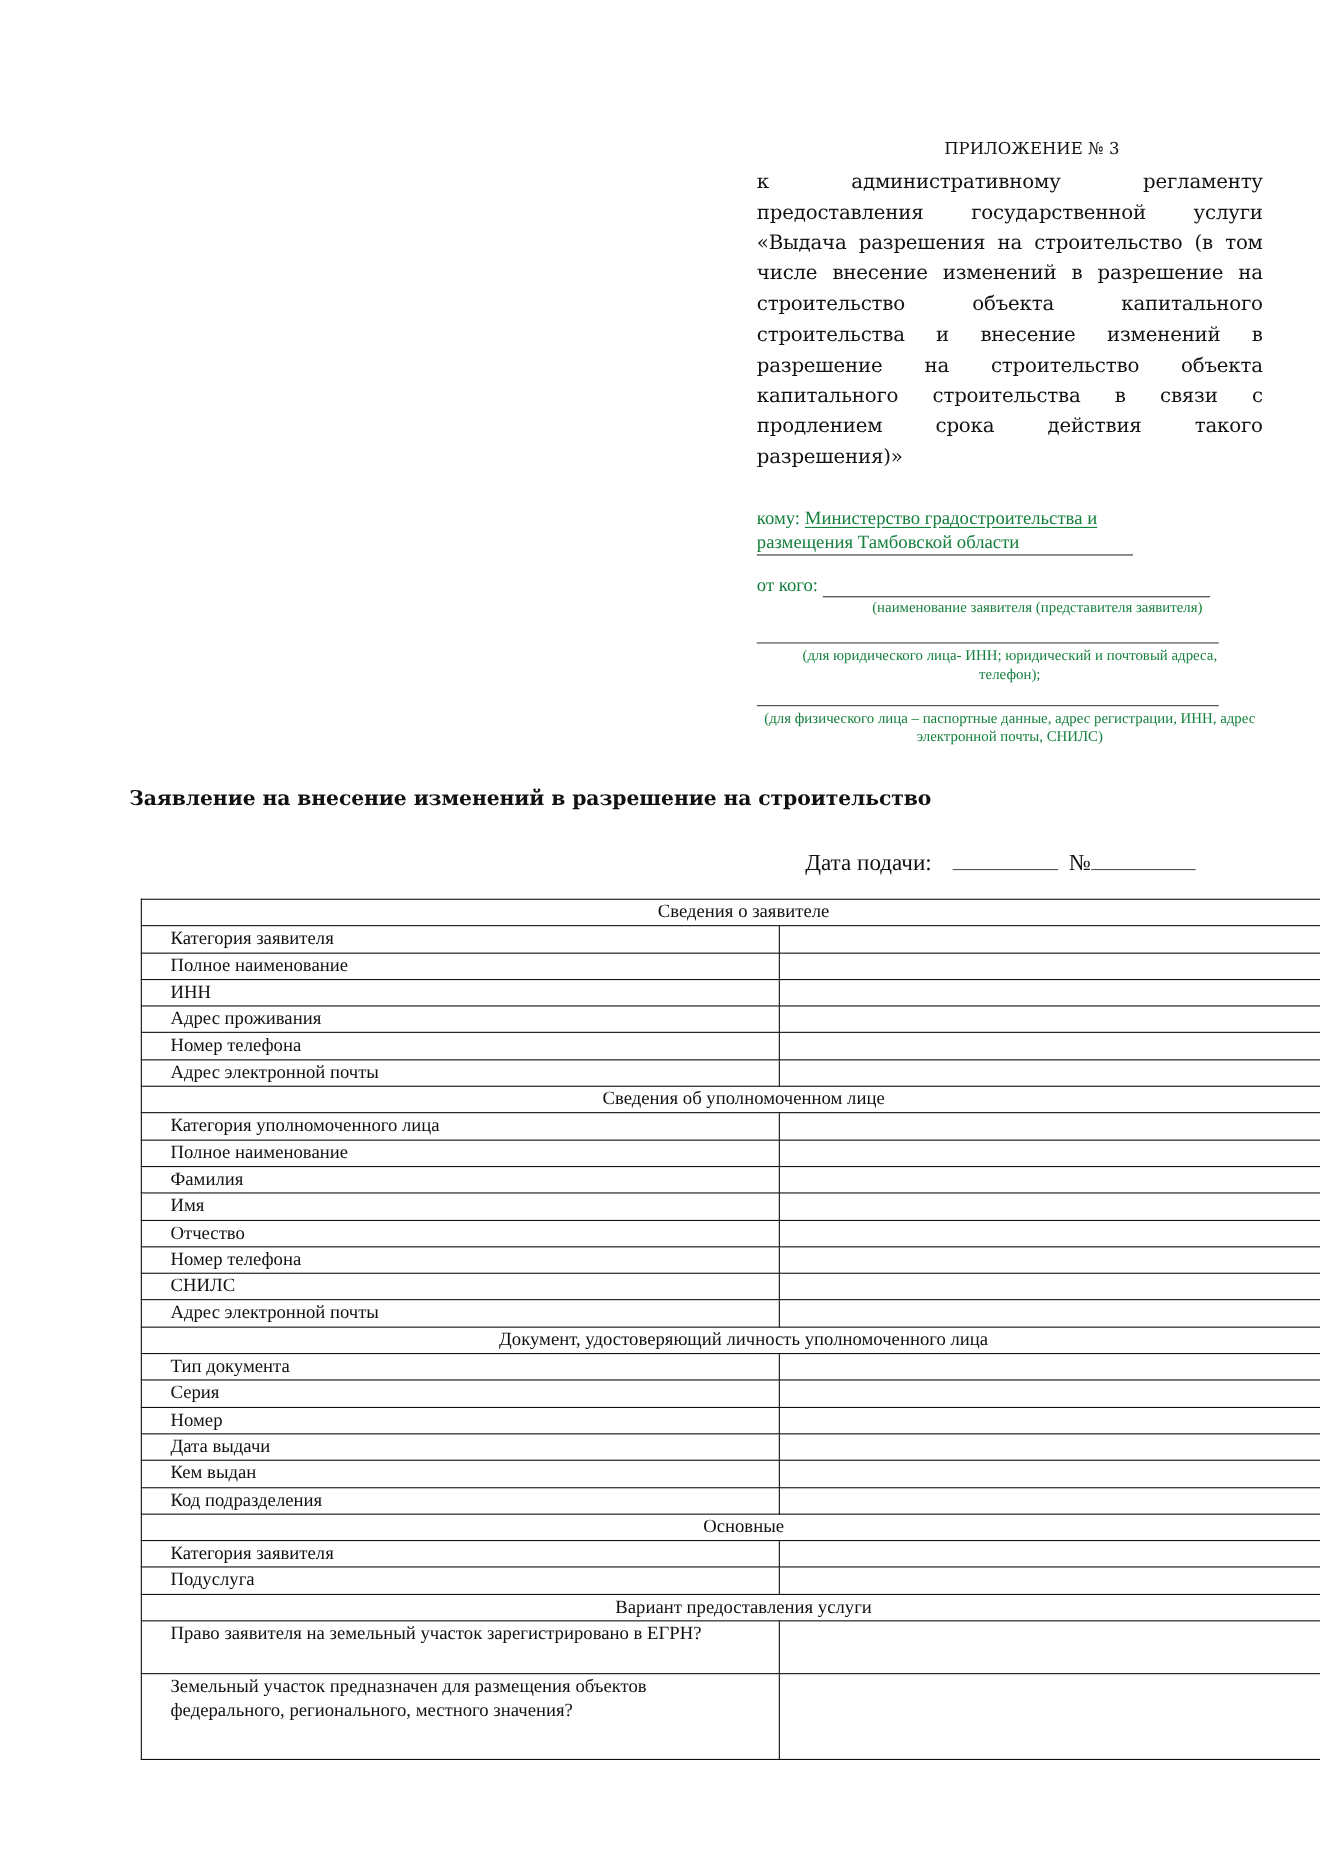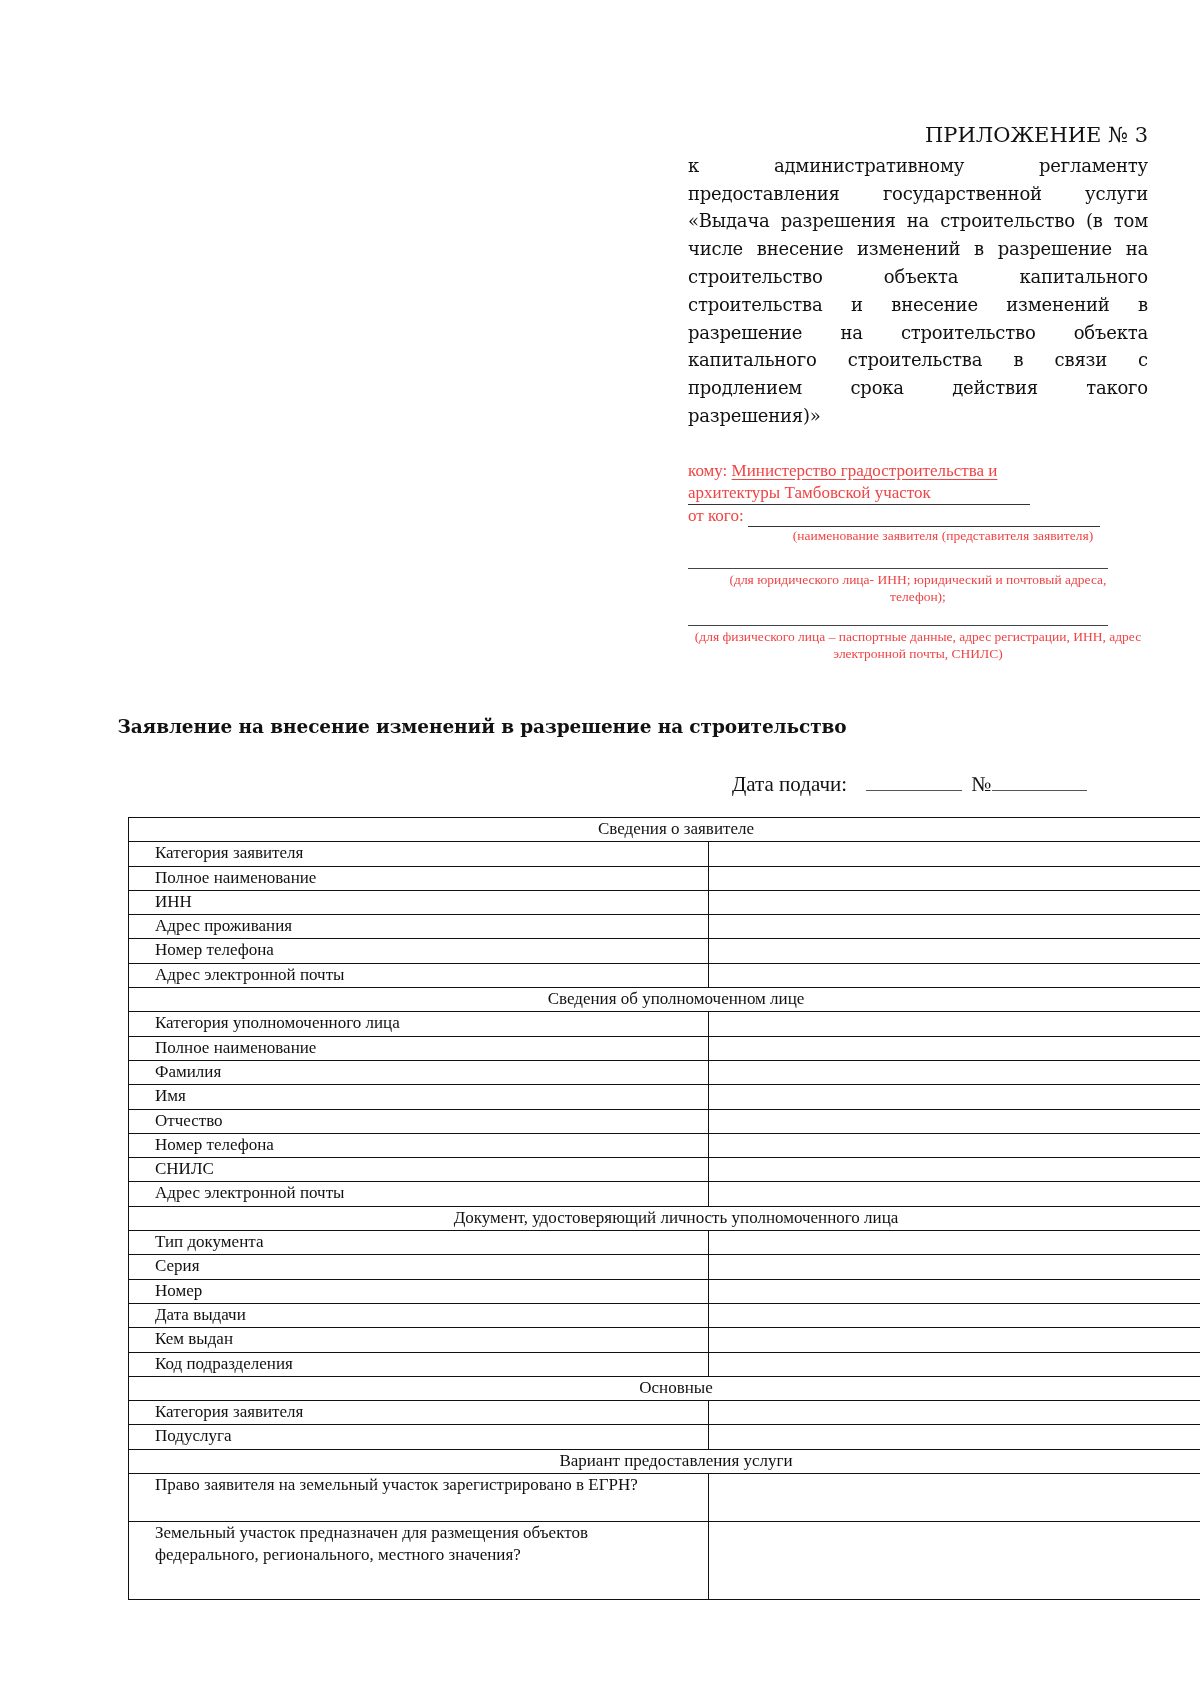--- a/index.html
+++ b/index.html
@@ -2,31 +2,31 @@
 <html><head>
 <meta charset="utf-8">
 <style>
   html, body { margin: 0; padding: 0; background: #ffffff; }
   body { width: 1200px; height: 1695px; position: relative; overflow: hidden; color: #111; }
 
   .appendix {
     position: absolute; left: 688px; top: 122px; width: 460px;
     font-family: "DejaVu Serif", serif; font-size: 18px; line-height: 27.8px;
   }
-  .appendix .title { text-align: right; font-size: 21px; padding-left: 40px; margin-bottom: 2px; }
+  .appendix .title { text-align: center; font-size: 15px; padding-left: 40px; margin-bottom: 2px; }
   .appendix .body { text-align: justify; text-align-last: left; letter-spacing: -0.2px; }
 
   .addr {
     position: absolute; left: 688px; top: 460px; width: 460px;
-    font-family: "Liberation Serif", serif; font-size: 17px; color: #ef4444;
+    font-family: "Liberation Serif", serif; font-size: 17px; color: #15803d;
   }
   .addr .kom { line-height: 22px; }
   .addr .kom .u { text-decoration: underline; text-underline-offset: 3px; }
   .addr .uline { display: inline-block; border-bottom: 1px solid #333; vertical-align: bottom; }
-  .addr .ot { line-height: 22px; margin-top: 0px; }
+  .addr .ot { line-height: 22px; margin-top: 16px; }
   .addr .small { font-size: 13.5px; text-align: center; line-height: 17px; }
   .addr .blank { border-bottom: 1px solid #444; height: 14px; width: 420px; }
 
   .form-title {
     position: absolute; left: 0; width: 964px; top: 716px; text-align: center;
     font-family: "DejaVu Serif", serif; font-weight: bold; font-size: 18.5px; letter-spacing: -0.1px;
   }
   .date-line {
     position: absolute; left: 732px; top: 772px; font-family: "Liberation Serif", serif; font-size: 21px;
     white-space: nowrap;
@@ -51,21 +51,21 @@
 
 <div class="appendix">
   <div class="title">ПРИЛОЖЕНИЕ № 3</div>
   <div class="body">к административному регламенту предоставления государственной услуги «Выдача разрешения на строительство (в том числе внесение изменений в разрешение на строительство объекта капитального строительства и внесение изменений в разрешение на строительство объекта капитального строительства в связи с продлением срока действия такого разрешения)»</div>
 </div>
 
 <div class="addr">
   <div class="kom">
     <span>кому:</span>
     <span class="u">Министерство градостроительства и</span><br>
-    <span class="uline" style="width:342px;"><span>архитектуры Тамбовской участок</span></span>
+    <span class="uline" style="width:342px;"><span>размещения Тамбовской области</span></span>
   </div>
   <div class="ot">
     <span>от кого:</span>
     <span class="uline" style="width:352px; height:16px;"></span>
   </div>
   <div class="small" style="padding-left:50px;">(наименование заявителя (представителя заявителя)</div>
   <div class="blank" style="margin-top:10px;"></div>
   <div class="small" style="padding:2px 20px 0 20px;">(для юридического лица- ИНН; юридический и почтовый адреса, телефон);</div>
   <div class="blank" style="margin-top:6px;"></div>
   <div class="small" style="padding-top:2px;">(для физического лица – паспортные данные, адрес регистрации, ИНН, адрес электронной почты, СНИЛС)</div>

